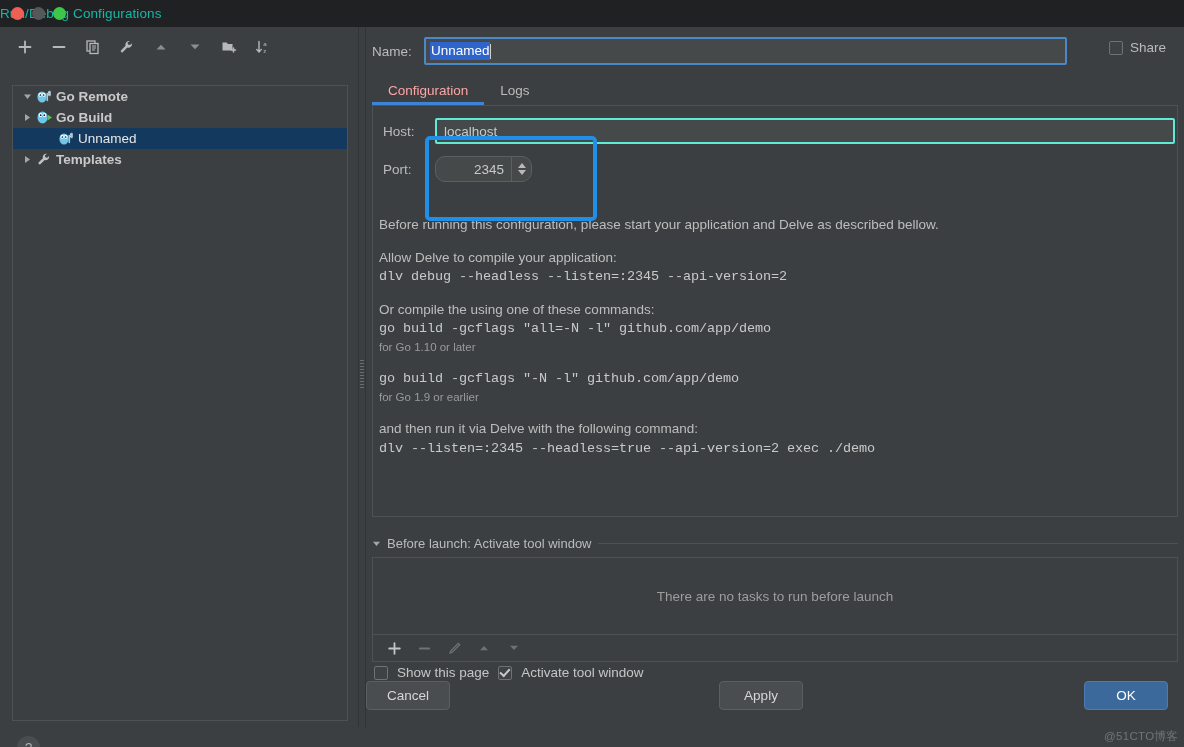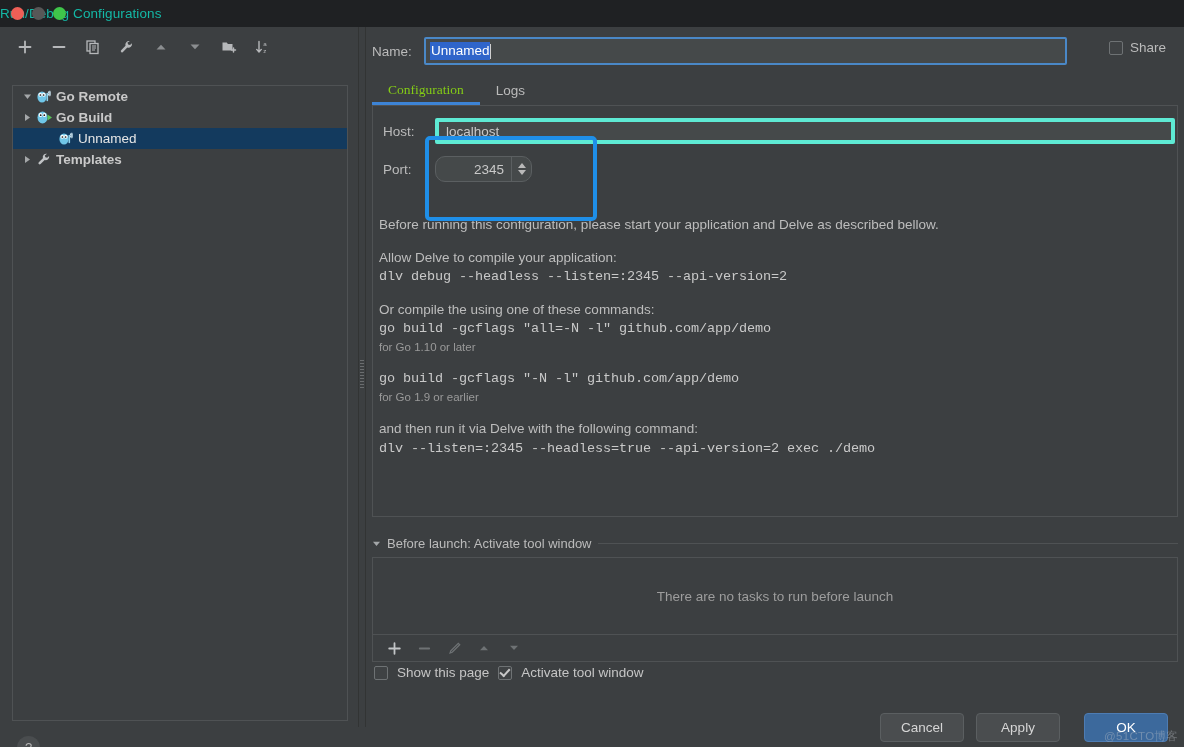--- a/index.html
+++ b/index.html
@@ -158,42 +158,42 @@
   .tabs {
     position: absolute; left: 6px; top: 50px;
     width: 806px; height: 28px;
     display: flex; align-items: flex-end; gap: 0px;
   }
   .tab {
     padding: 2px 16px 7px 16px;
     color: #bbbbbb; font-size: 13.5px;
     position: relative;
   }
-  .tab.active { color: #84cc16; font-family: Liberation Serif, serif; }
+  .tab.active { color: #fca5a5; }
   .tab.active::after {
     content: ""; position: absolute;
     left: 0; bottom: 0; width: 100%; height: 3px;
     background: #3d84d6;
   }
 
   .content-box {
     position: absolute; left: 6px; top: 78px;
     width: 806px; height: 412px;
     border: 1px solid #4f5254;
     background: #3c3f41;
   }
 
   .field-row {
     position: absolute; left: 10px;
     display: flex; align-items: center;
   }
   .field-label { color: #bbbbbb; font-size: 13.5px; width: 52px; }
   .txt-input {
     height: 26px; background: #45494a;
-    border: 4px solid #5eead4; border-radius: 2px;
+    border: 2px solid #5eead4; border-radius: 2px;
     color: #c9c9c9; font-size: 13.5px;
     display: flex; align-items: center; padding: 0 7px;
   }
   .spinner {
     height: 26px; width: 97px;
     background: #45494a;
     border: 1px solid #5b5f61; border-radius: 10px;
     display: flex; align-items: center;
   }
   .spinner .val {
@@ -259,23 +259,23 @@
 
   .bottom-checks {
     position: absolute; left: 8px; top: 638px;
     display: flex; align-items: center; gap: 9px;
   }
   .bc-group { display: flex; align-items: center; gap: 9px; }
   .bc-label { color: #c5c5c5; font-size: 13.5px; }
 
   
   .dialog-buttons {
-    position: absolute; left: 0; top: 680px;
+    position: absolute; left: 0; top: 648px;
     width: 818px; height: 40px;
-    display: flex; align-items: center; justify-content: flex-end;
+    display: flex; align-items: center; justify-content: space-between;
     gap: 12px; padding-right: 16px;
   }
   .btn {
     height: 29px; min-width: 84px;
     background: #4a4d4f;
     border: 1px solid #5b5f61; border-radius: 4px;
     color: #d6d6d6; font-size: 13.5px;
     display: flex; align-items: center; justify-content: center;
     padding: 0 16px;
     cursor: default;

